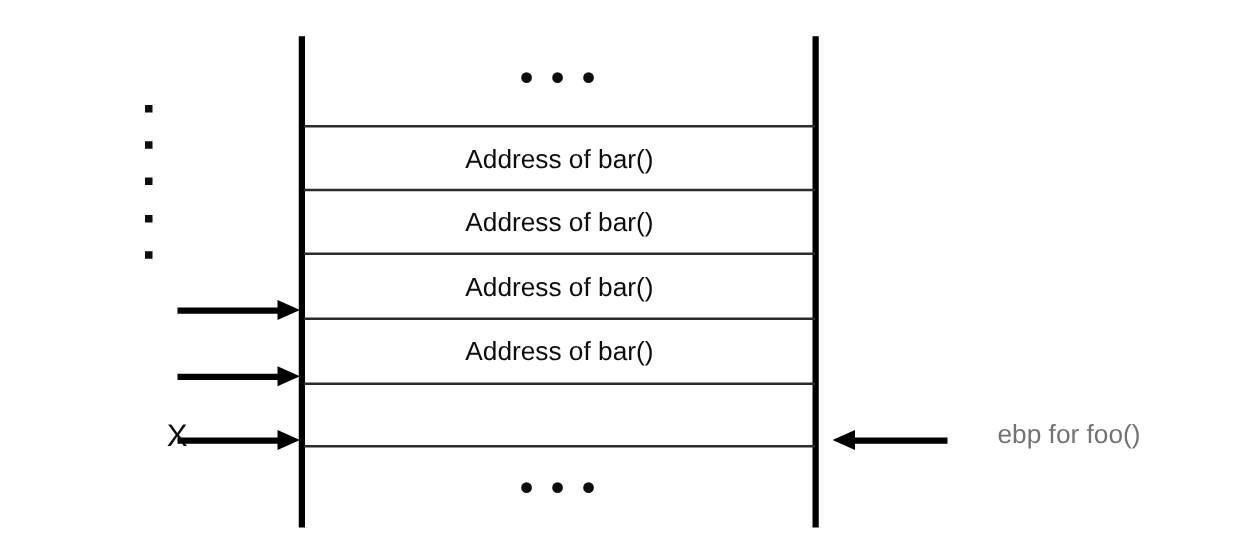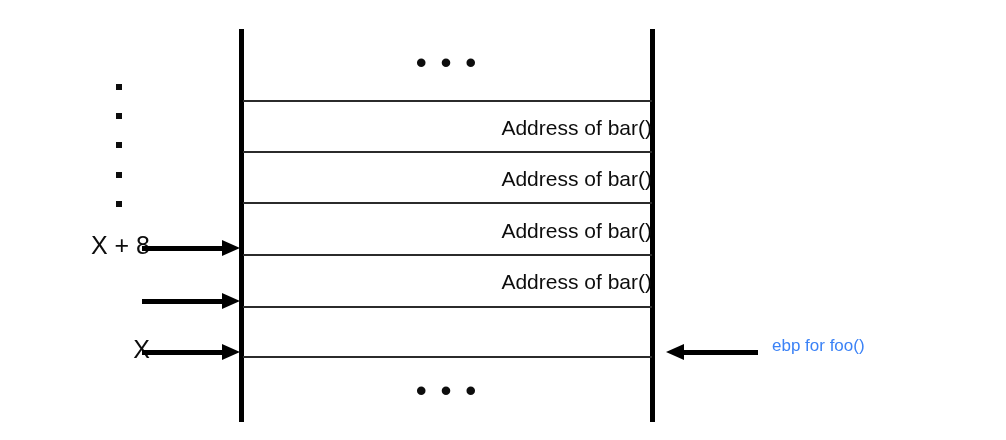--- a/index.html
+++ b/index.html
@@ -31,21 +31,21 @@
     width: 409px;
     height: 2px;
     background: #2b2b2b;
   }
 
   
   .cell-text {
     position: absolute;
     left: 243px;
     width: 409px;
-    text-align: right;
+    text-align: center;
     font-size: 21px;
     color: #0d0d0d;
     line-height: 1;
     white-space: nowrap;
   }
 
   .ellipsis-dots {
     position: absolute;
     left: 243px;
     width: 409px;
@@ -110,24 +110,25 @@
     left: 0;
     width: 0; height: 0;
     border-top: 8.5px solid transparent;
     border-bottom: 8.5px solid transparent;
     border-right: 18px solid #000000;
   }
 
   
   #ebp-label {
     position: absolute;
-    font-size: 17px;
-    color: #3b82f6;
+    font-size: 21px;
+    color: #737373;
     line-height: 1;
     white-space: nowrap;
+    margin-left: 26px;
   }
 </style>
 </head>
 <body>
 
 <div id="canvas">
 
   <div class="v-bar" id="left-bar"></div>
 
   <div class="v-bar" id="right-bar"></div>
@@ -152,21 +153,20 @@
   <div class="ellipsis-dots" style="top:376px;">• • •</div>
 
   <div id="vdots">
     <div class="vdot" style="top:4px;"></div>
     <div class="vdot" style="top:33px;"></div>
     <div class="vdot" style="top:62px;"></div>
     <div class="vdot" style="top:92px;"></div>
     <div class="vdot" style="top:121px;"></div>
   </div>
 
-  <div class="offset-label" style="left:20px; top:233px;">X + 8</div>
   <div class="arrow-right" style="left:142px; top:238px; width:98px;">
     <div class="shaft" style="left:0; width:82px;"></div>
     <div class="head"></div>
   </div>
 
   <div class="arrow-right" style="left:142px; top:291px; width:98px;">
     <div class="shaft" style="left:0; width:82px;"></div>
     <div class="head"></div>
   </div>
 

